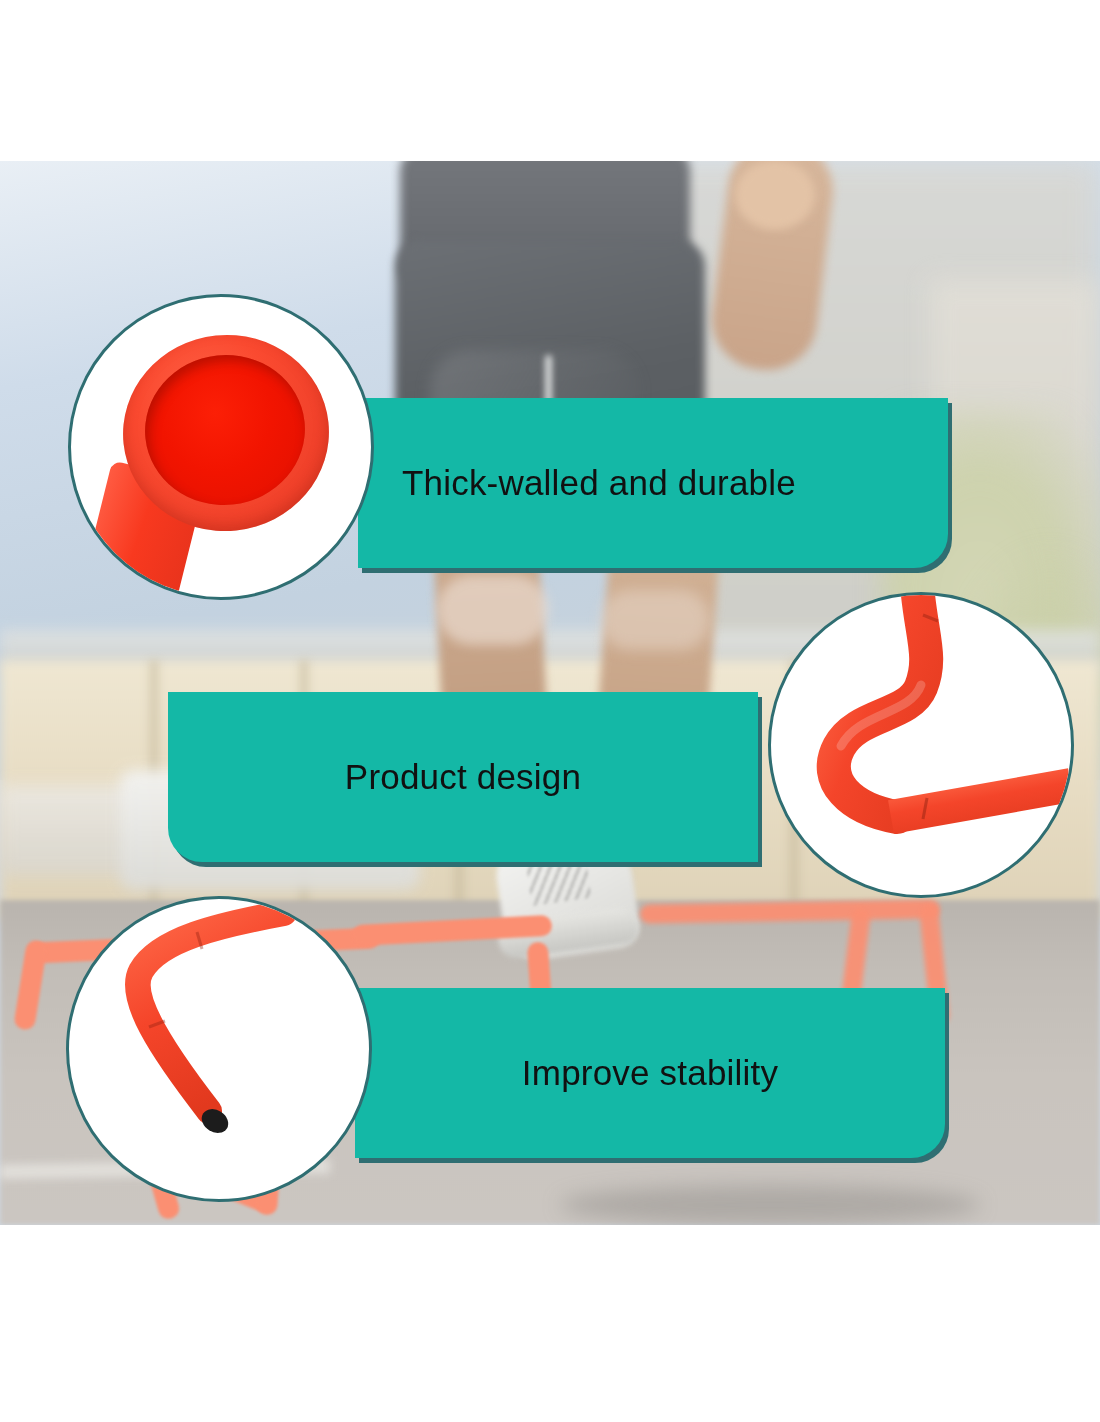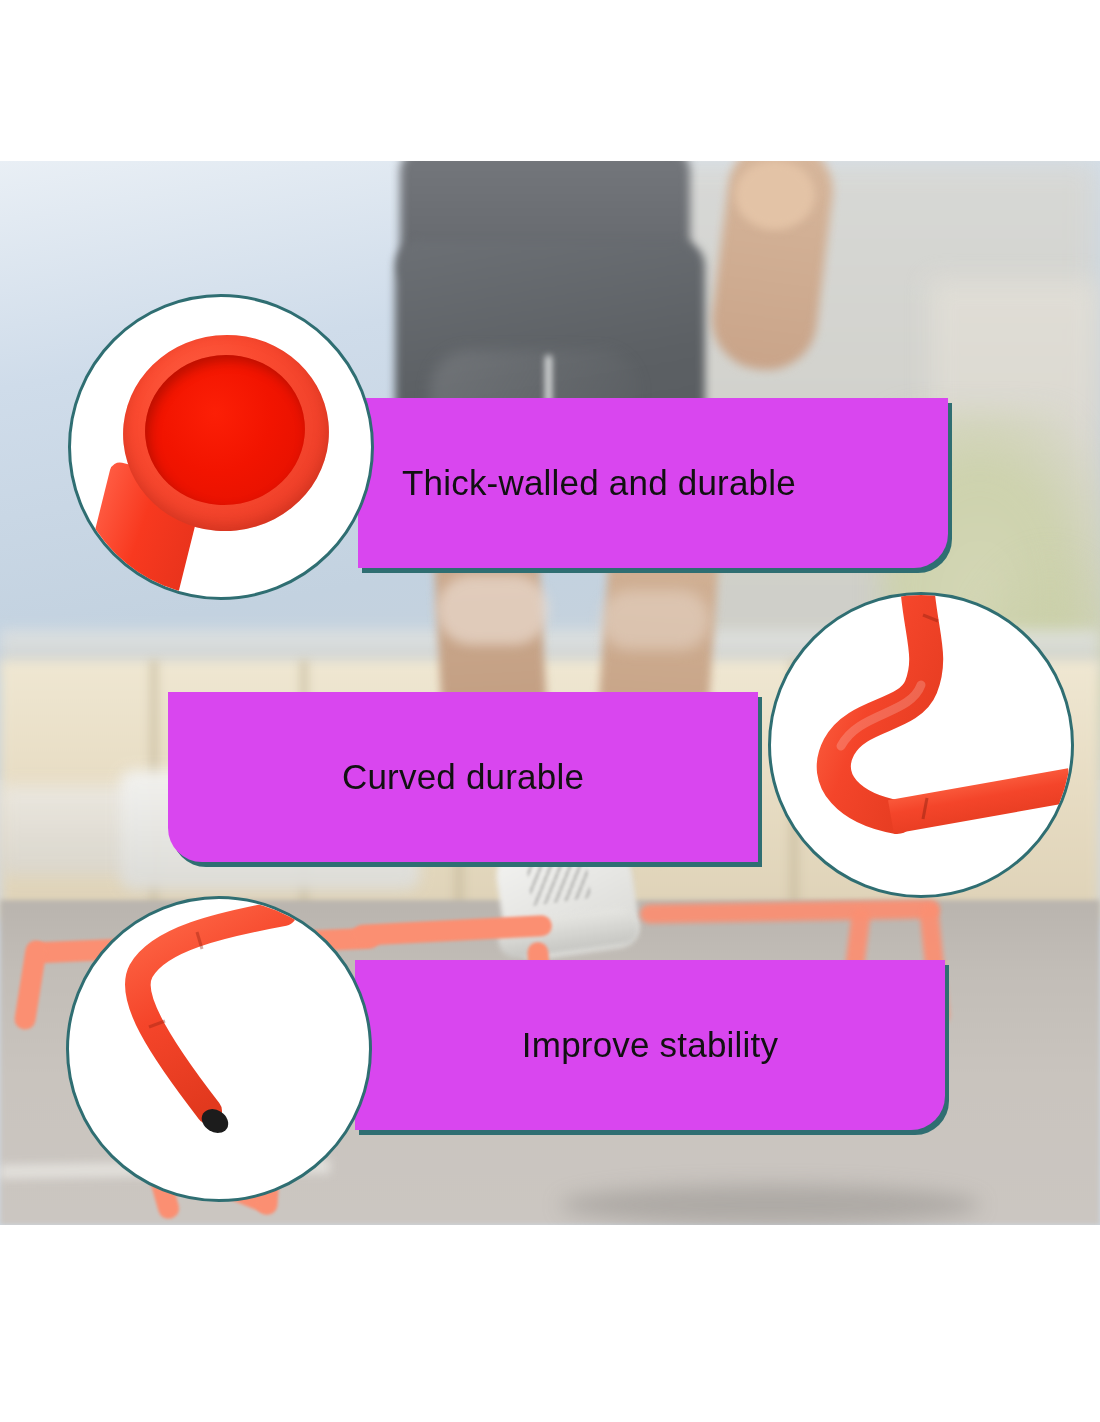--- a/index.html
+++ b/index.html
@@ -151,35 +151,35 @@
   
   .title{
     position:absolute;left:0;top:198px;width:1100px;
     text-align:center;font-weight:bold;font-size:62px;
     letter-spacing:1px;color:#0c0c0c;
     font-family:"DejaVu Sans","Liberation Sans",sans-serif;
   }
 
   
   .card{
-    position:absolute;background:#d946ef;
+    position:absolute;background:#14b8a6;
     box-shadow:4px 5px 0 0 #2f6e72;
   }
   .card .ct{
     position:absolute;left:0;top:0;width:100%;height:100%;
     display:flex;align-items:center;
     font-size:35px;color:#111;letter-spacing:.2px;
   }
   #card1{left:358px;top:398px;width:590px;height:170px;
          border-radius:0 0 34px 0;}
   #card1 .ct{justify-content:flex-start;padding-left:44px;box-sizing:border-box;}
   #card2{left:168px;top:692px;width:590px;height:170px;
          border-radius:0 0 0 34px;}
   #card2 .ct{justify-content:center;}
-  #card3{left:355px;top:960px;width:590px;height:170px;
+  #card3{left:355px;top:988px;width:590px;height:170px;
          border-radius:0 0 34px 0;}
   #card3 .ct{justify-content:center;}
 
   
   .bubble{
     position:absolute;border-radius:50%;background:#fff;
     border:3px solid #2f6e72;overflow:hidden;
   }
   #bub1{left:68px;top:294px;width:300px;height:300px;}
   #bub2{left:768px;top:592px;width:300px;height:300px;}
@@ -278,21 +278,21 @@
 
   <div class="matte-top"></div>
   <div class="matte-bot"></div>
 
 
   <div class="card" id="card1">
     <div class="ct">Thick-walled and durable</div>
   </div>
 
   <div class="card" id="card2">
-    <div class="ct">Curved durable</div>
+    <div class="ct">Product design</div>
   </div>
 
   <div class="card" id="card3">
     <div class="ct">Improve stability</div>
   </div>
 
   <div class="bubble" id="bub1">
     <div class="inner">
       <div class="tube-shaft"></div>
       <div class="tube-ring"></div>

